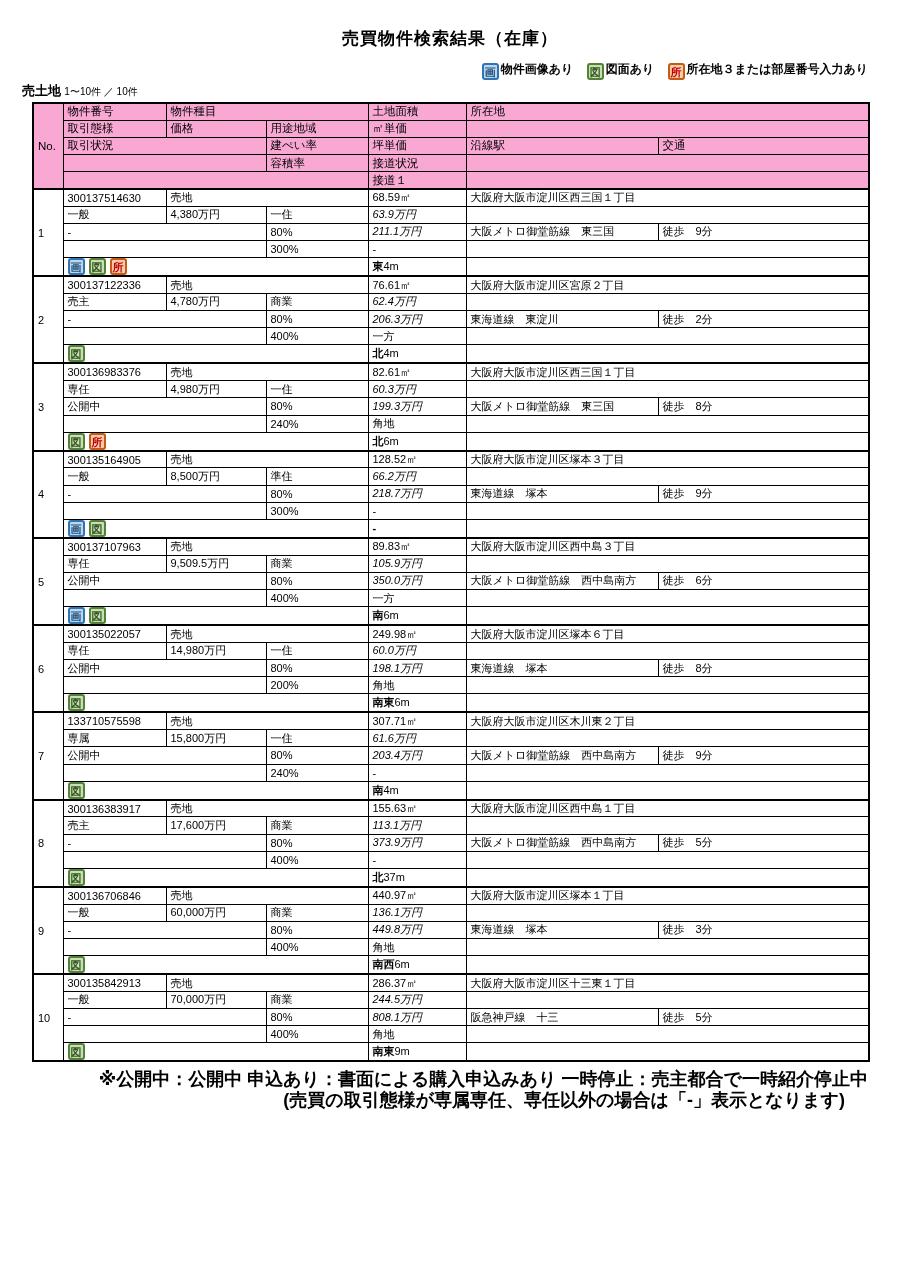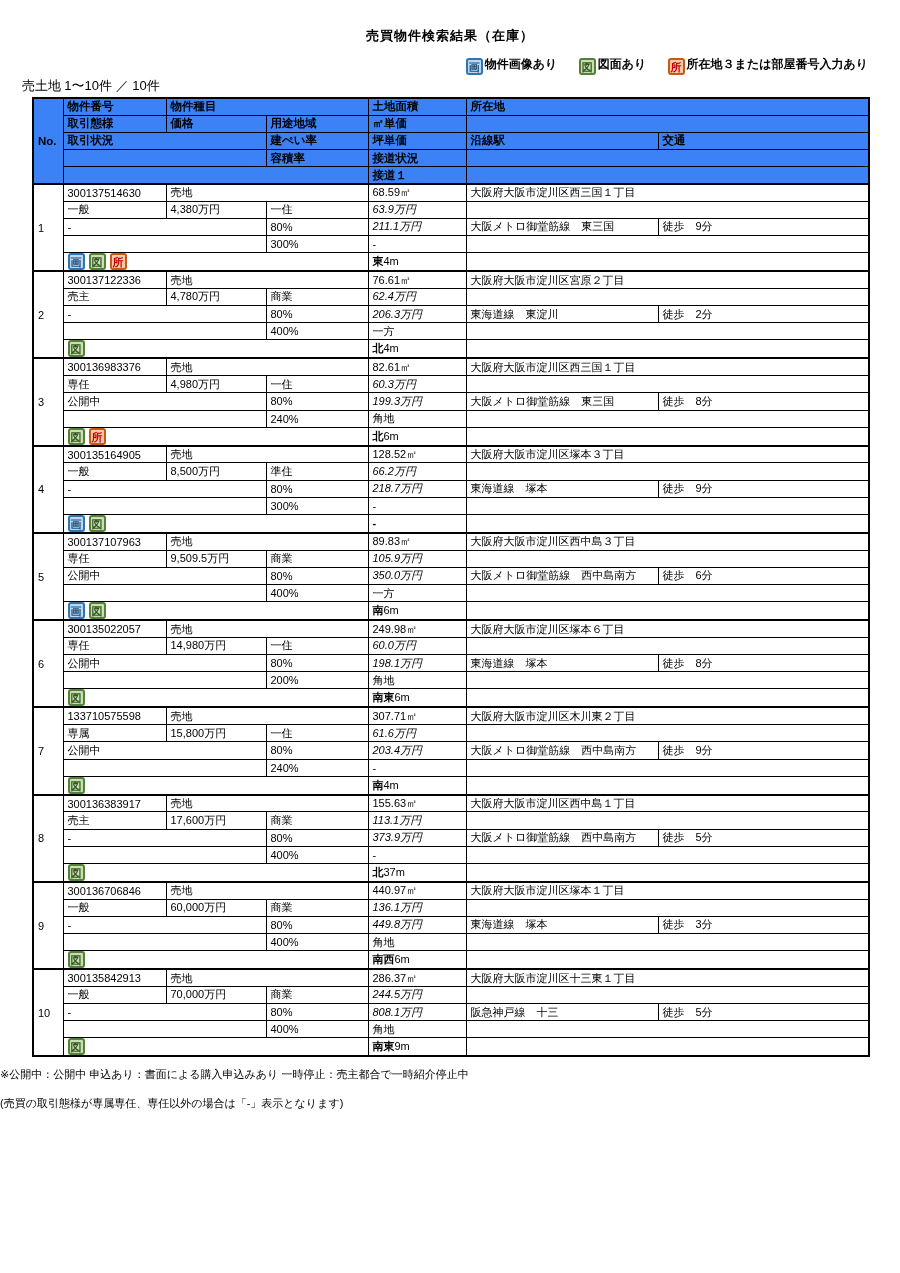--- a/index.html
+++ b/index.html
@@ -6,99 +6,100 @@
   html, body {
     width: 900px;
     background: #ffffff;
     font-family: "Liberation Sans", "DejaVu Sans", sans-serif;
     color: #000;
   }
   .page { width: 900px; height: 1273px; position: relative; overflow: hidden; }
 
   .title {
     text-align: center;
-    font-size: 13px;
+    font-size: 17px;
     font-weight: bold;
     padding-top: 27px;
     letter-spacing: 1px;
   }
 
   .legend-block {
     margin-top: 9px;
     width: 868px;
     text-align: right;
     font-size: 12px;
     font-weight: bold;
     line-height: 20px;
   }
   .legend-line { white-space: nowrap; }
-  .legend-group { margin-left: 18px; }
+  .legend-group { margin-left: 10px; }
 
   .chip {
     display: inline-block;
     width: 17px; height: 17px;
     line-height: 14px;
     text-align: center;
     font-size: 11px;
     font-weight: bold;
     border-radius: 3px;
     vertical-align: -3px;
     margin-right: 2px;
   }
   .chip-img  { background: #bdd7ee; border: 2px solid #2e75b6; color: #1f4e79; }
   .chip-plan { background: #c6e0b4; border: 2px solid #538135; color: #375623; }
   .chip-addr { background: #f8cbad; border: 2px solid #c55a11; color: #c00000; }
 
   .count-line {
     margin: 2px 0 2px 22px;
     font-size: 12px;
   }
-  .count-cat { font-weight: normal; font-size: 13px; }
-  .count-range { font-size: 13px; }
+  .count-cat { font-weight: bold; font-size: 13px; }
+  .count-range { font-size: 10px; }
 
   table.results {
     border-collapse: collapse;
     table-layout: fixed;
     margin-left: 32px;
     width: 836px;
     border: 2px solid #000;
   }
   table.results th, table.results td {
     border: 1px solid #000;
     font-size: 11px;
     height: 17.2px;
     padding: 0 4px;
     white-space: nowrap;
     overflow: hidden;
     vertical-align: middle;
     text-align: left;
     font-weight: normal;
   }
   thead.hdr { border-bottom: 2px solid #000; }
-  thead.hdr th { background: #3b82f6; font-weight: bold; font-size: 11.5px; }
+  thead.hdr th { background: #f9a8d4; font-weight: normal; font-size: 11.5px; }
   tbody.prop { border-top: 2px solid #000; }
 
   .c { text-align: center; }
   .r { text-align: right; }
   .b { font-weight: bold; }
   .i { font-style: italic; margin-top: 32px; }
   .no-cell { text-align: center; font-size: 12px; }
   .addr { font-weight: bold; font-size: 11.5px; }
   .icon-cell { padding-left: 3px; }
   .icon-cell .chip { margin-right: 4px; }
   .road1-len { font-weight: normal; }
 
   .footer-block {
     width: 868px;
-    font-size: 11px;
-    font-weight: normal;
+    text-align: right;
+    font-size: 18px;
+    font-weight: bold;
     margin-top: 7px;
     line-height: 21px;
   }
-  .footer-line2 { padding-right: 23px; margin-top: 8px; }
+  .footer-line2 { padding-right: 23px; }
 </style>
 </head>
 <body>
 
 <div class="page">
 
   <div class="title">売買物件検索結果（在庫）</div>
 
   <div class="legend-block">
     <div class="legend-line">

